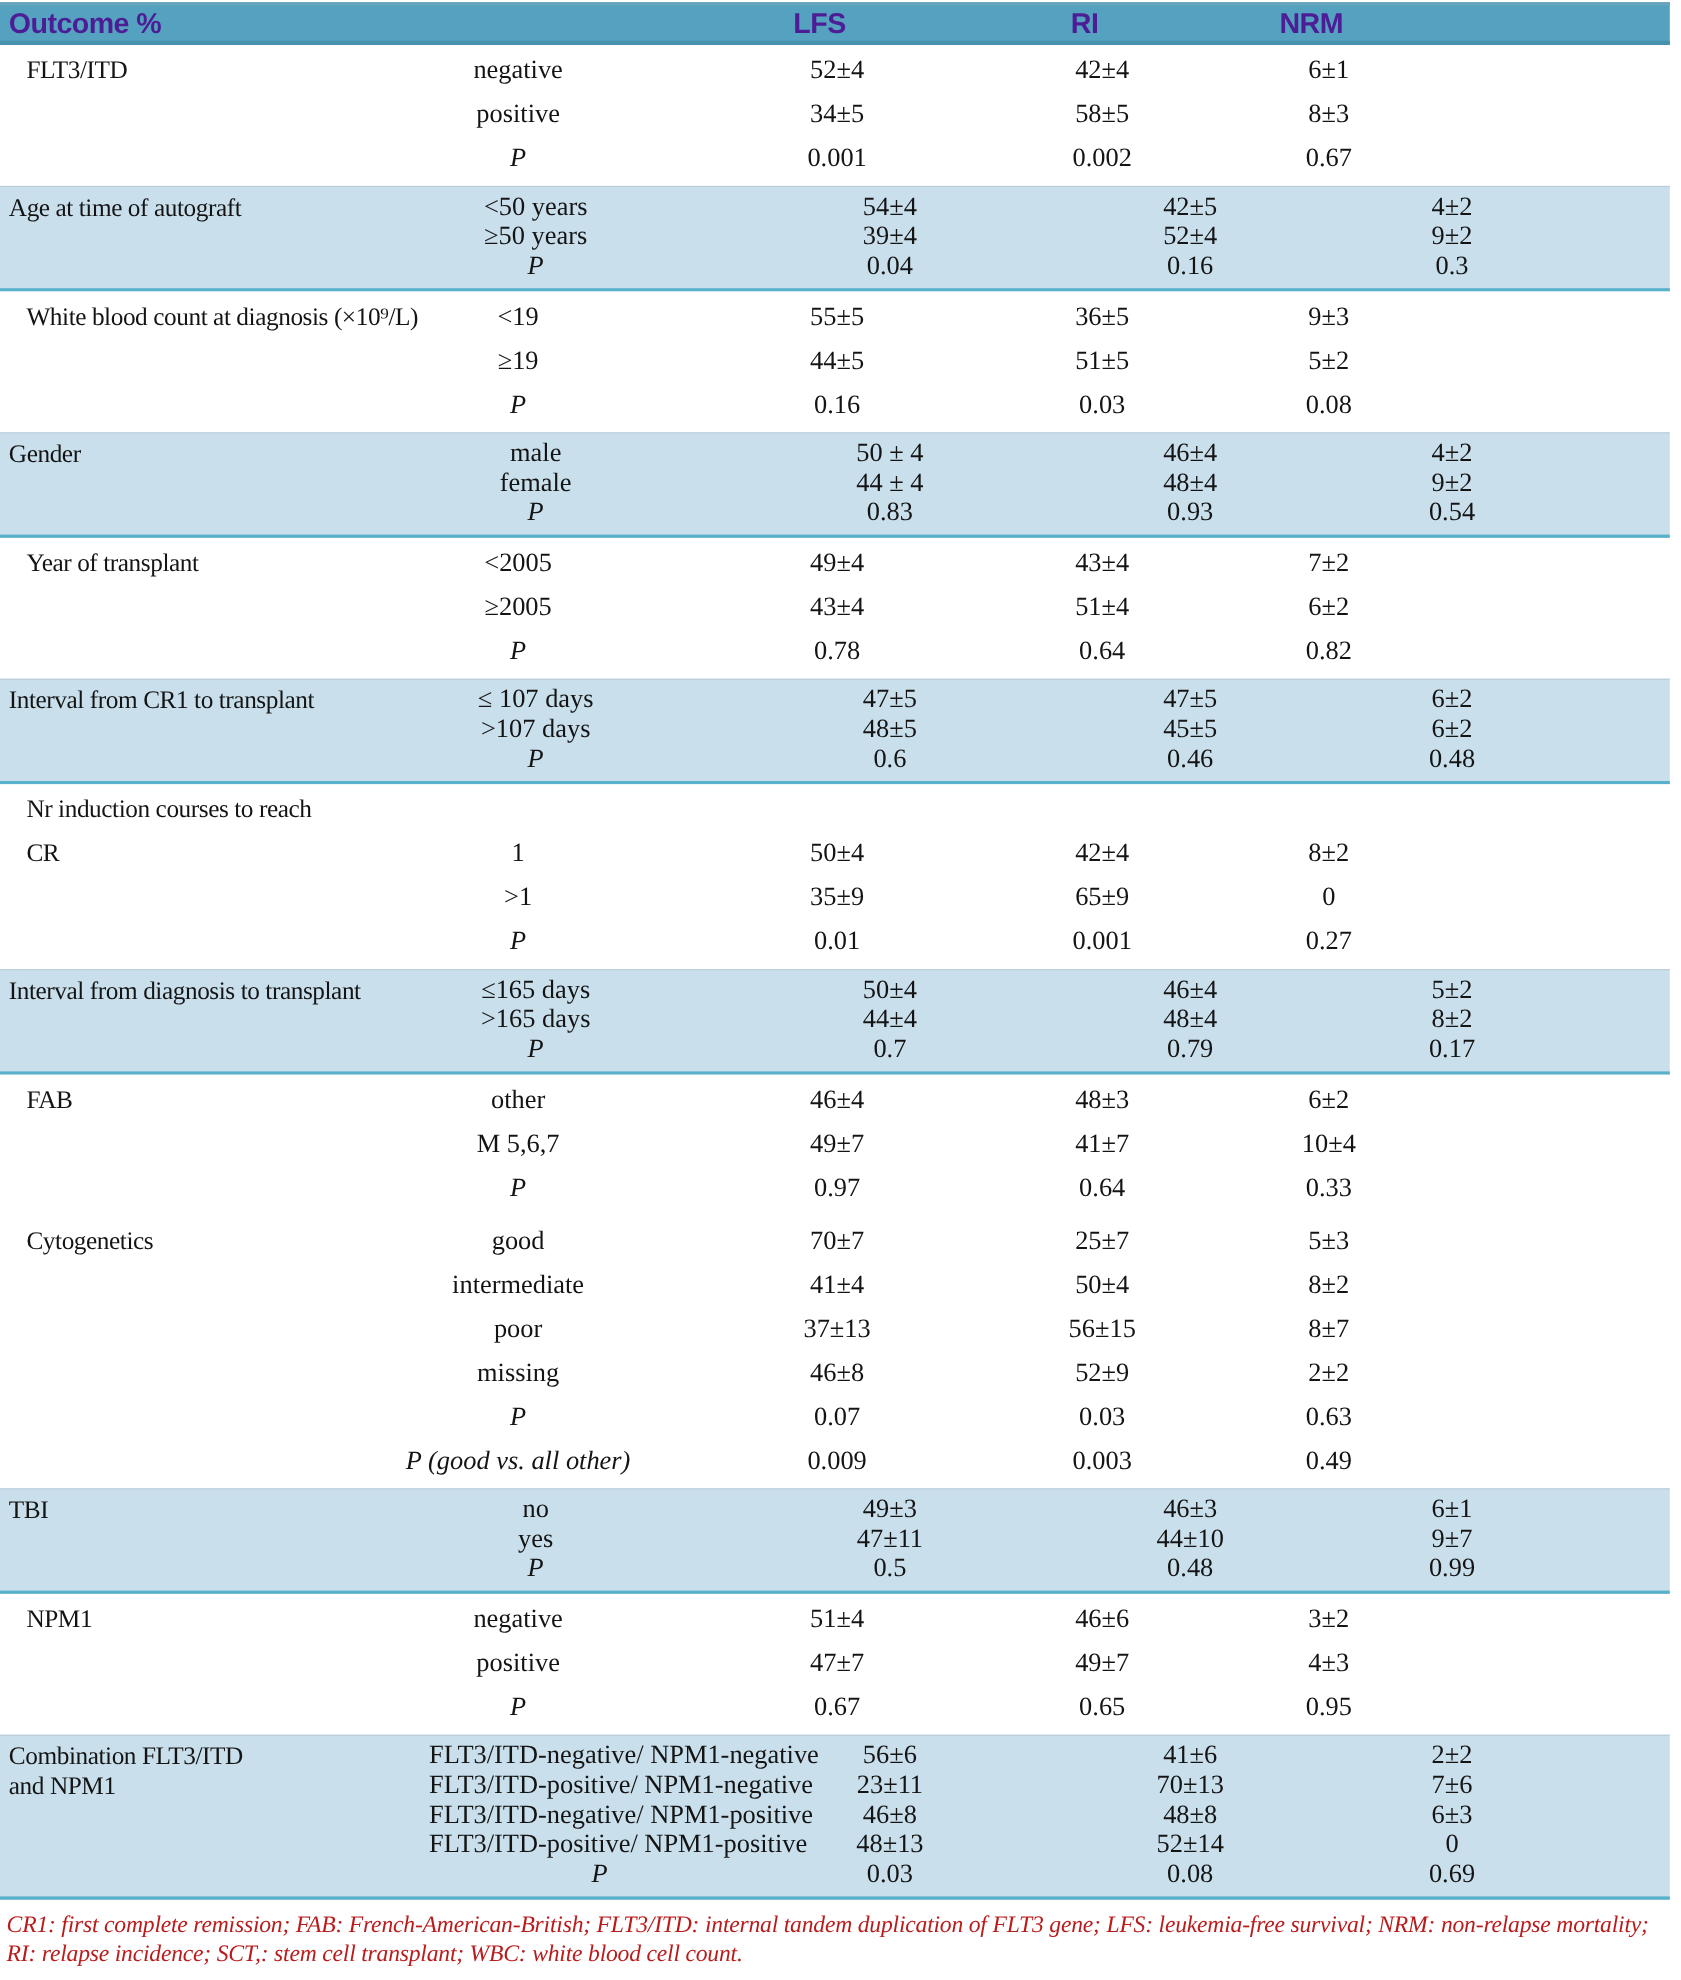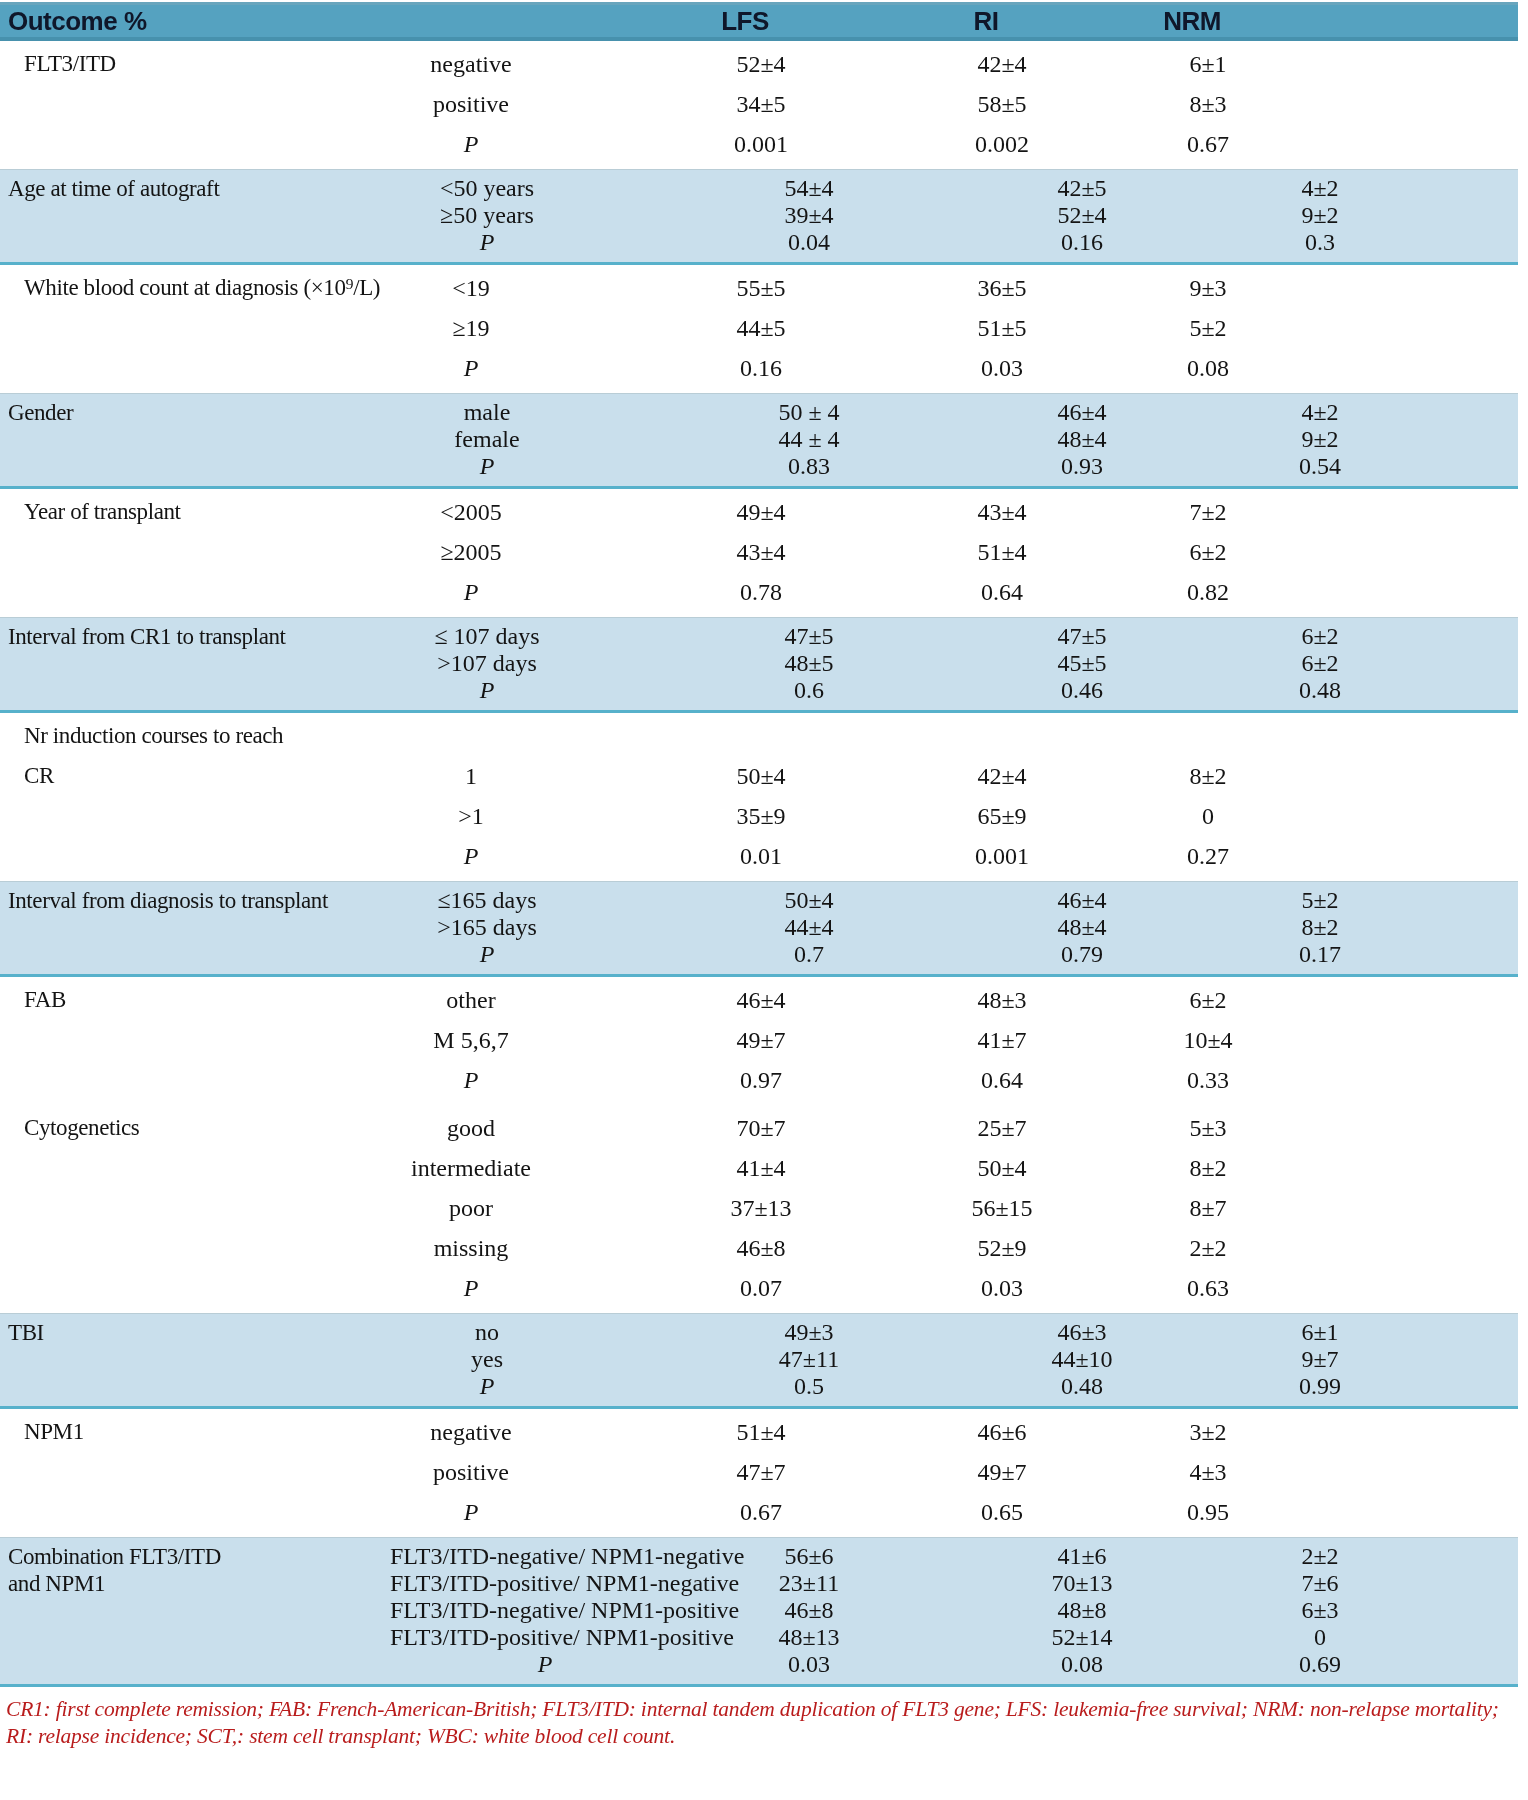--- a/index.html
+++ b/index.html
@@ -27,21 +27,21 @@
   }
   .hdr{
     background:var(--header-bg);
     border-top:3px solid #68a5bd;
     border-bottom:4px solid var(--header-rule);
     height:39px;
   }
   .hdr .row{height:32px;line-height:32px;}
   .hdr .h{
     font-family:"Liberation Sans","DejaVu Sans",sans-serif;
-    font-weight:bold;color:#0f172a;font-size:26px;letter-spacing:-0.5px;
+    font-weight:bold;color:#4c1d95;font-size:26px;letter-spacing:-0.5px;
     text-align:center;
   }
   .hdr .h.first{text-align:left;padding-left:8px;}
   .section{width:100%;}
   .section.white{background:#ffffff;padding:3px 0 5px;}
   .section.blue{
     background:var(--band-bg);
     border-top:1px solid var(--band-top);
     border-bottom:3px solid var(--band-rule);
     padding:5px 0 6px;
@@ -353,20 +353,28 @@
           <div class="fill"></div>
         </div>
         <div class="row">
           <div class="label"></div>
           <div class="cat em">P</div>
           <div class="val">0.07</div>
           <div class="val">0.03</div>
           <div class="val">0.63</div>
           <div class="fill"></div>
         </div>
+        <div class="row">
+          <div class="label"></div>
+          <div class="cat em">P (good vs. all other)</div>
+          <div class="val">0.009</div>
+          <div class="val">0.003</div>
+          <div class="val">0.49</div>
+          <div class="fill"></div>
+        </div>
       </div>
       <div class="section blue">
         <div class="row">
           <div class="label">TBI</div>
           <div class="cat">no</div>
           <div class="val">49±3</div>
           <div class="val">46±3</div>
           <div class="val">6±1</div>
           <div class="fill"></div>
         </div>

